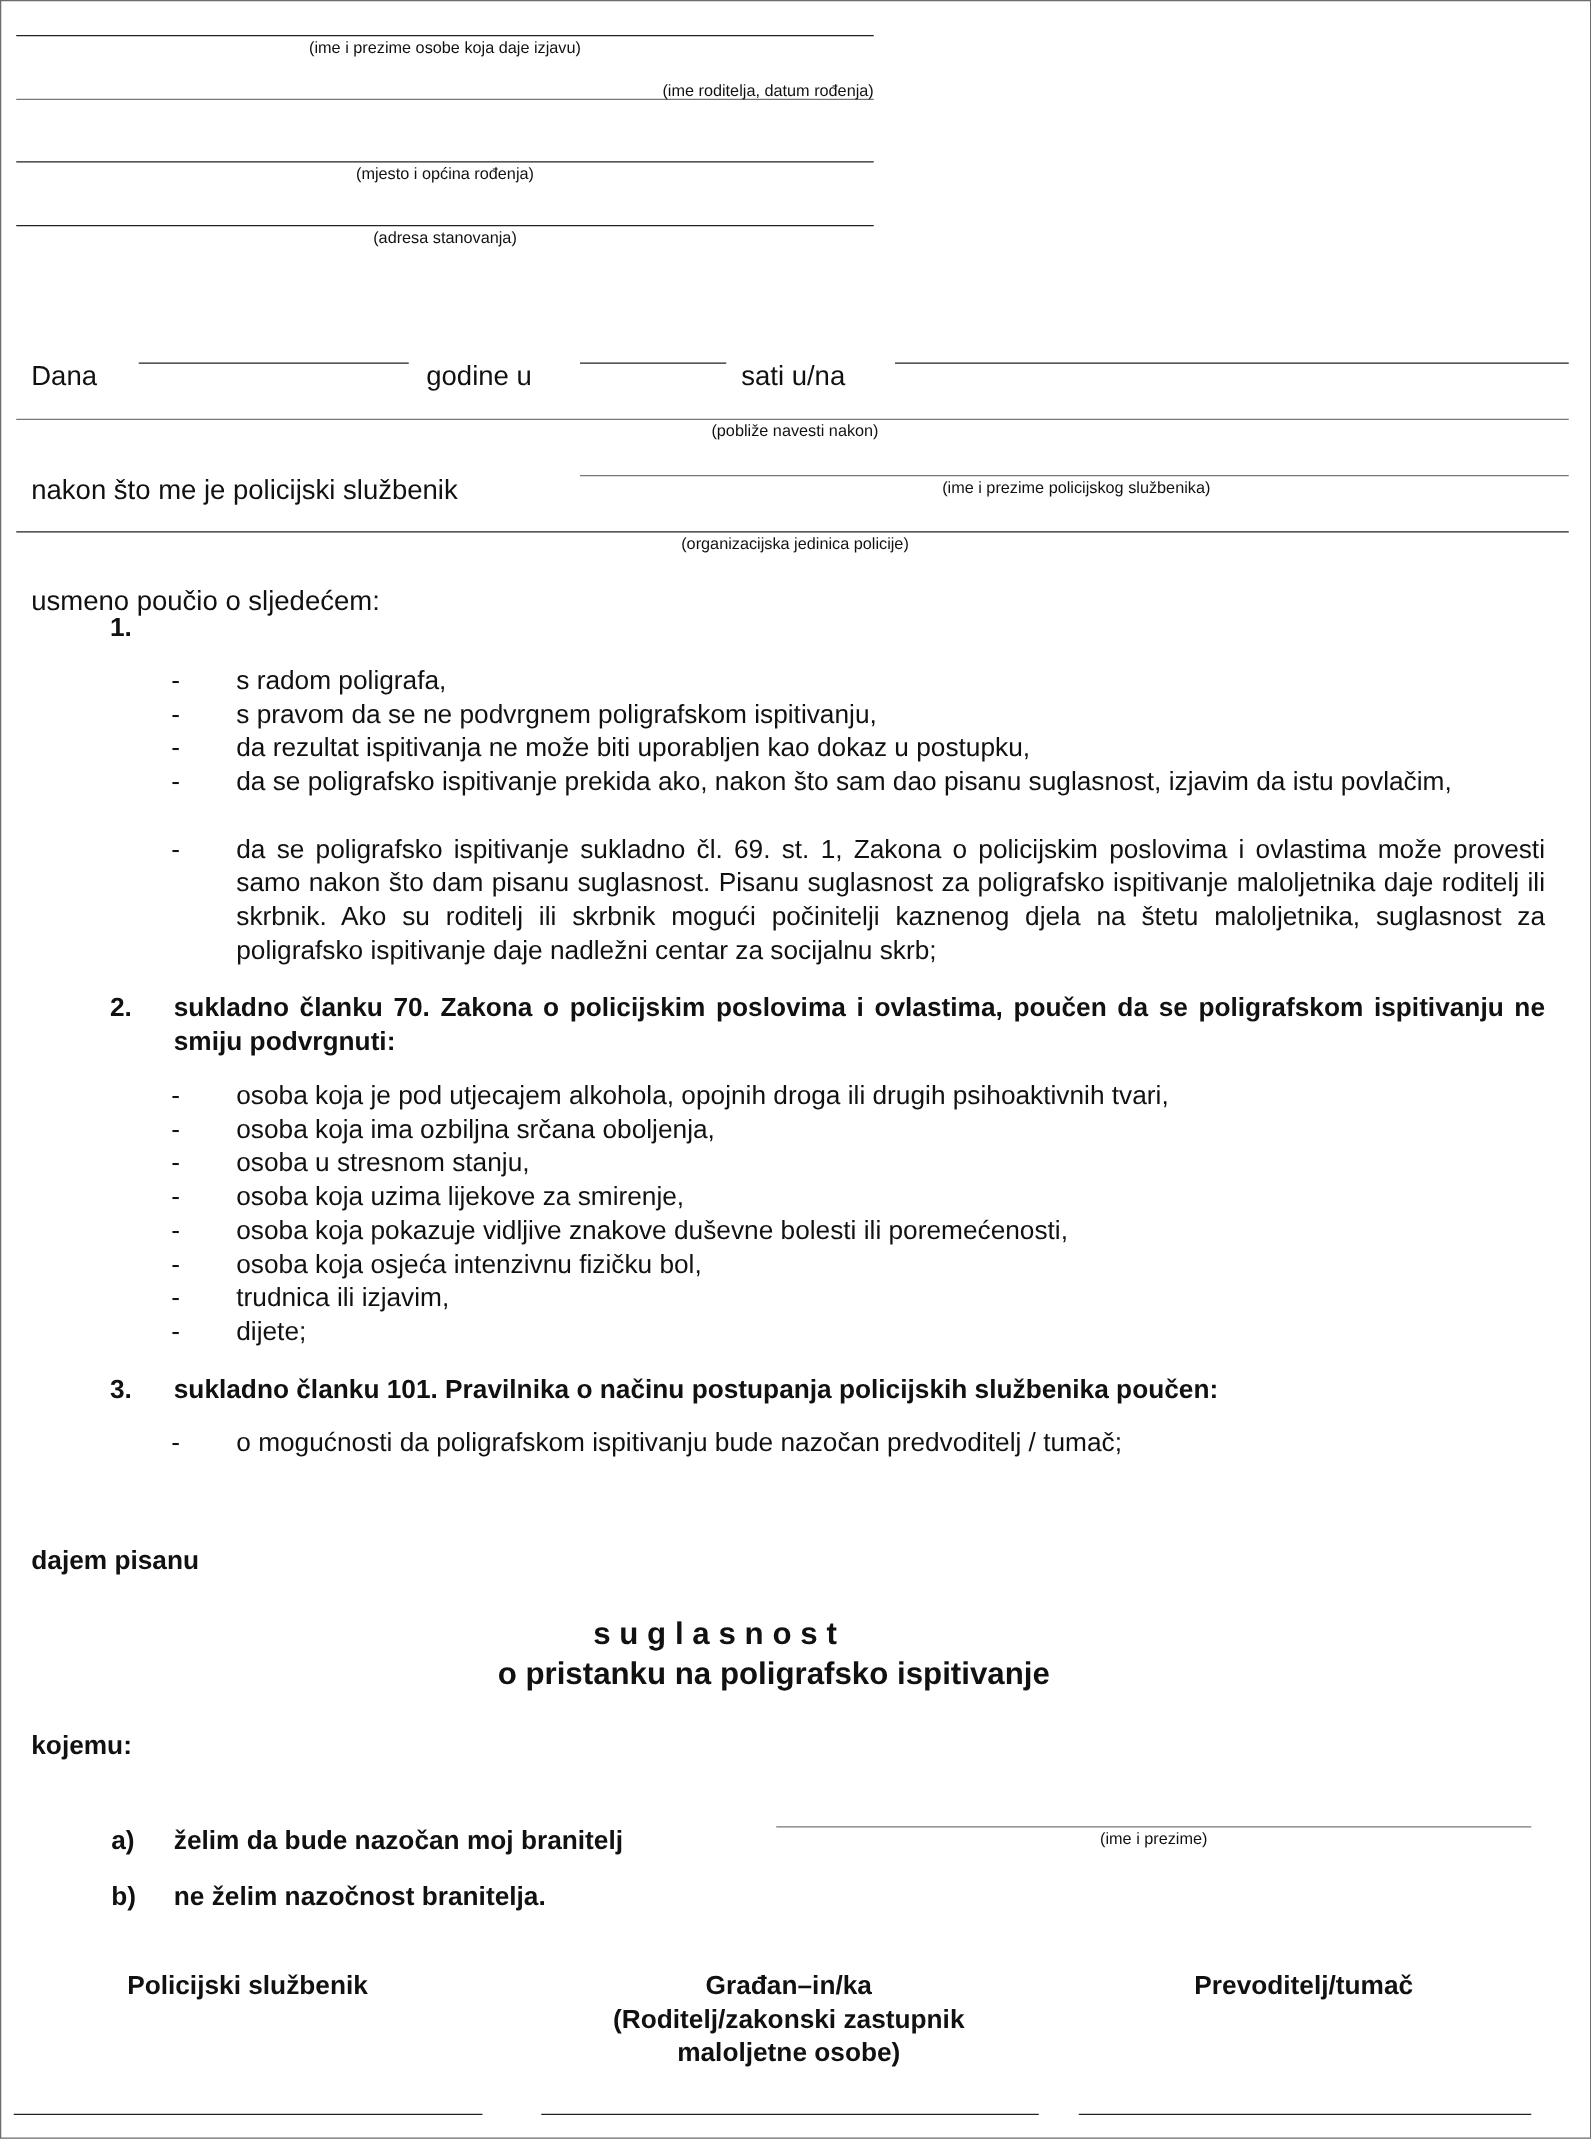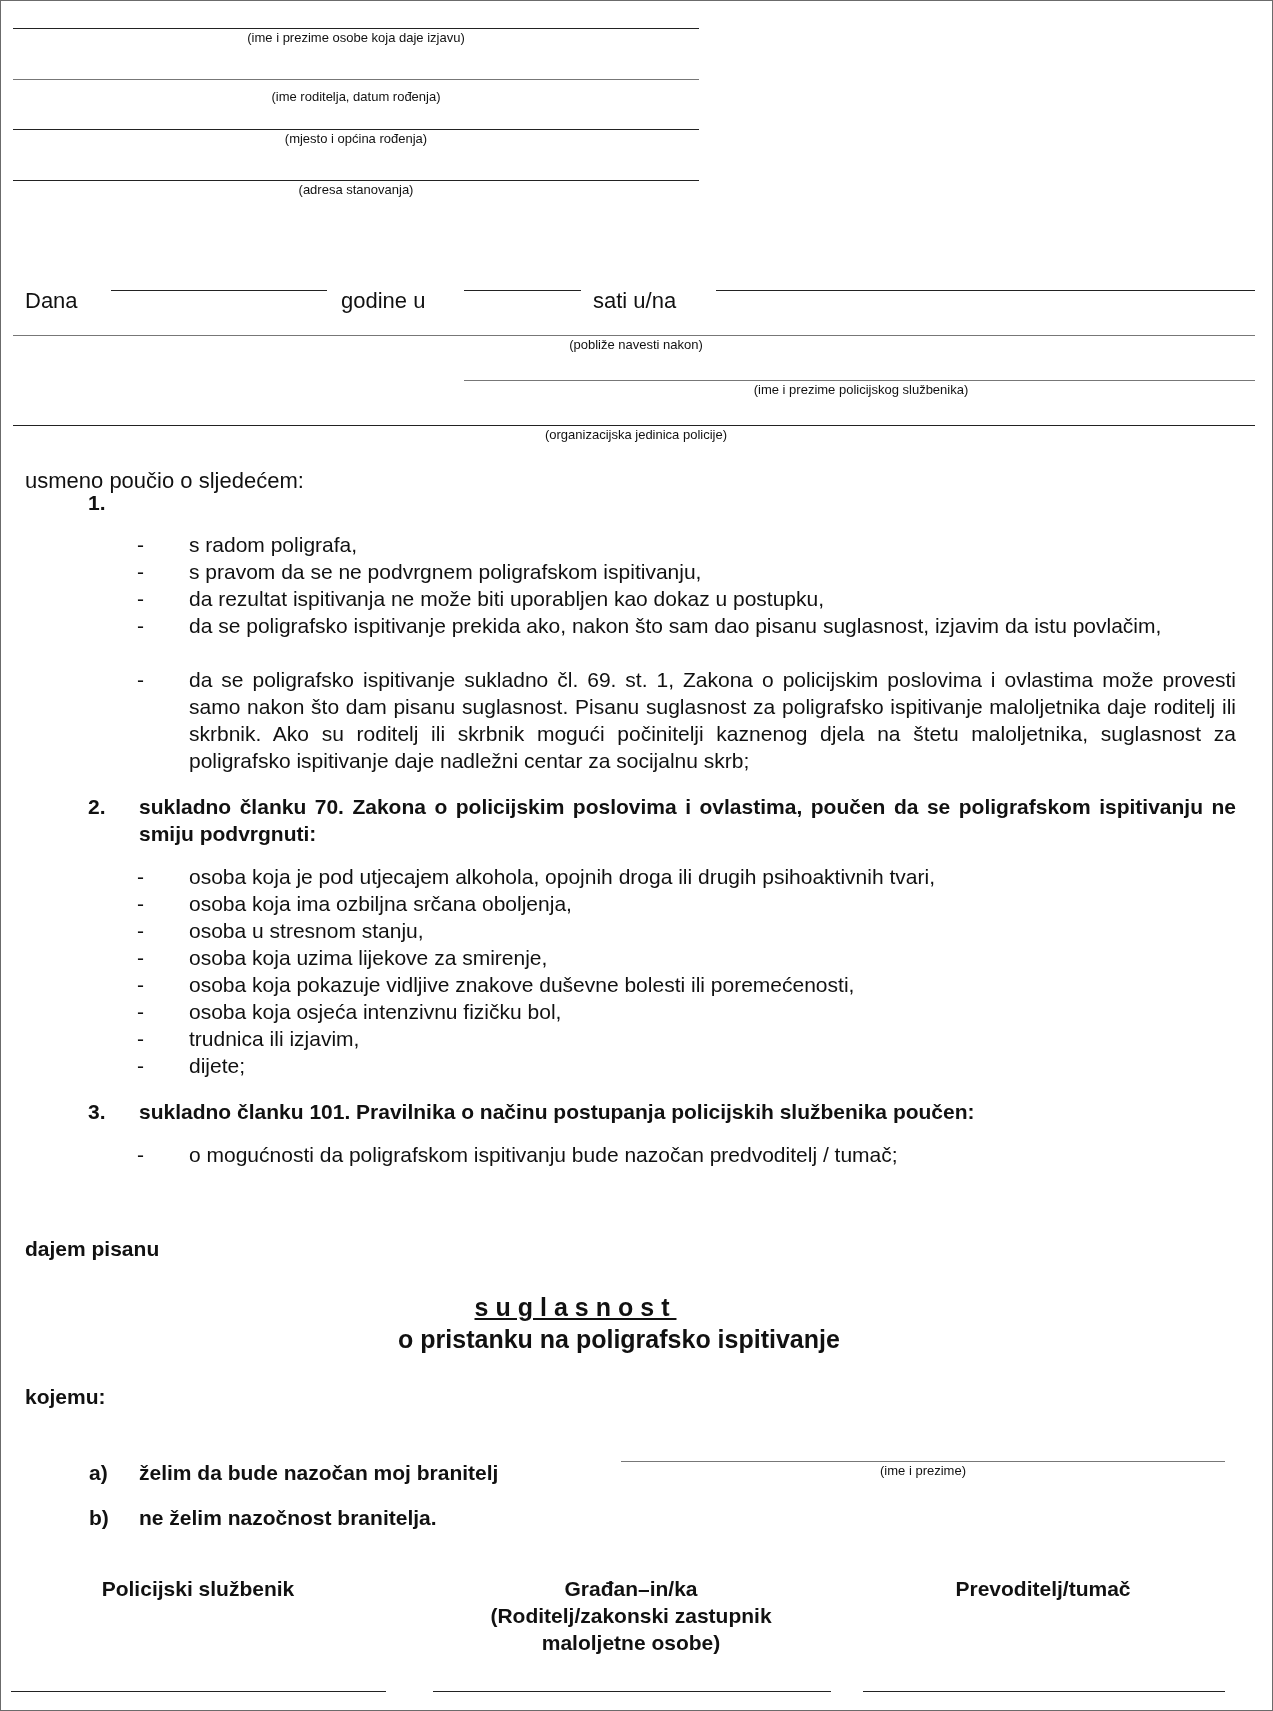--- a/index.html
+++ b/index.html
@@ -24,38 +24,39 @@
 </style>
 </head>
 <body>
 
 <div class="page">
 
   <div class="rule" style="left:12px; top:27px; width:686px;"></div>
   <div class="cap" style="left:12px; top:29px; width:686px;">(ime i prezime  osobe koja daje izjavu)</div>
 
   <div class="rule gray" style="left:12px; top:78px; width:686px;"></div>
-  <div class="cap" style="left:12px; top:88px; width:686px;">(ime roditelja, datum rođenja)</div>
+  <div class="cap" style="left:12px; top:64px; width:686px;text-align:right;">(ime roditelja, datum rođenja)</div>
 
   <div class="rule" style="left:12px; top:128px; width:686px;"></div>
   <div class="cap" style="left:12px; top:130px; width:686px;">(mjesto i općina rođenja)</div>
 
   <div class="rule" style="left:12px; top:179px; width:686px;"></div>
   <div class="cap" style="left:12px; top:181px; width:686px;">(adresa stanovanja)</div>
 
   <div class="abs big" style="left:24px; top:263px;">Dana</div>
   <div class="rule" style="left:110px; top:289px; width:216px;"></div>
   <div class="abs big" style="left:340px; top:263px;">godine u</div>
   <div class="rule" style="left:463px; top:289px; width:117px;"></div>
   <div class="abs big" style="left:592px; top:263px;">sati u/na</div>
   <div class="rule" style="left:715px; top:289px; width:539px;"></div>
 
   <div class="rule gray" style="left:12px; top:334px; width:1242px;"></div>
   <div class="cap" style="left:460px; top:336px; width:350px;">(pobliže navesti nakon)</div>
 
+  <div class="abs big" style="left:24px; top:354px;">nakon što me je policijski službenik</div>
   <div class="rule gray" style="left:463px; top:379px; width:791px;"></div>
   <div class="cap" style="left:640px; top:381px; width:440px;">(ime i prezime policijskog službenika)</div>
 
   <div class="rule" style="left:12px; top:424px; width:1242px;"></div>
   <div class="cap" style="left:460px; top:426px; width:350px;">(organizacijska jedinica policije)</div>
 
   <div class="abs big" style="left:24px; top:443px;">usmeno poučio o sljedećem:</div>
 
   <div class="num" style="top:488px;">1.</div>
 
@@ -89,21 +90,21 @@
   <div class="item-text" style="top:1024px;">trudnica ili izjavim,</div>
   <div class="dash" style="top:1051px;">-</div>
   <div class="item-text" style="top:1051px;">dijete;</div>
 
   <div class="num" style="top:1097px;">3.</div>
   <div class="head" style="top:1097px;">sukladno članku 101. Pravilnika o načinu postupanja policijskih službenika poučen:</div>
   <div class="dash" style="top:1140px;">-</div>
   <div class="item-text" style="top:1140px;">o mogućnosti da poligrafskom ispitivanju bude nazočan predvoditelj / tumač;</div>
 
   <div class="abs b" style="left:24px; top:1212px; font-size:21px;">dajem pisanu</div>
-  <div class="abs b center spaced" style="left:0; width:1149px; top:1268px; font-size:25px;text-decoration:underline;">suglasnost</div>
+  <div class="abs b center spaced" style="left:0; width:1149px; top:1268px; font-size:25px;">suglasnost</div>
   <div class="abs b center" style="left:0; width:1236px; top:1300px; font-size:25px;">o pristanku na poligrafsko ispitivanje</div>
   <div class="abs b" style="left:24px; top:1360px; font-size:21px;">kojemu:</div>
 
   <div class="abs b" style="left:88px; top:1436px; font-size:21px;">a)</div>
   <div class="abs b" style="left:138px; top:1436px; font-size:21px;">želim da bude nazočan moj branitelj</div>
   <div class="rule gray" style="left:620px; top:1460px; width:604px;"></div>
   <div class="cap" style="left:620px; top:1462px; width:604px;">(ime i prezime)</div>
 
   <div class="abs b" style="left:88px; top:1481px; font-size:21px;">b)</div>
   <div class="abs b" style="left:138px; top:1481px; font-size:21px;">ne želim nazočnost branitelja.</div>

